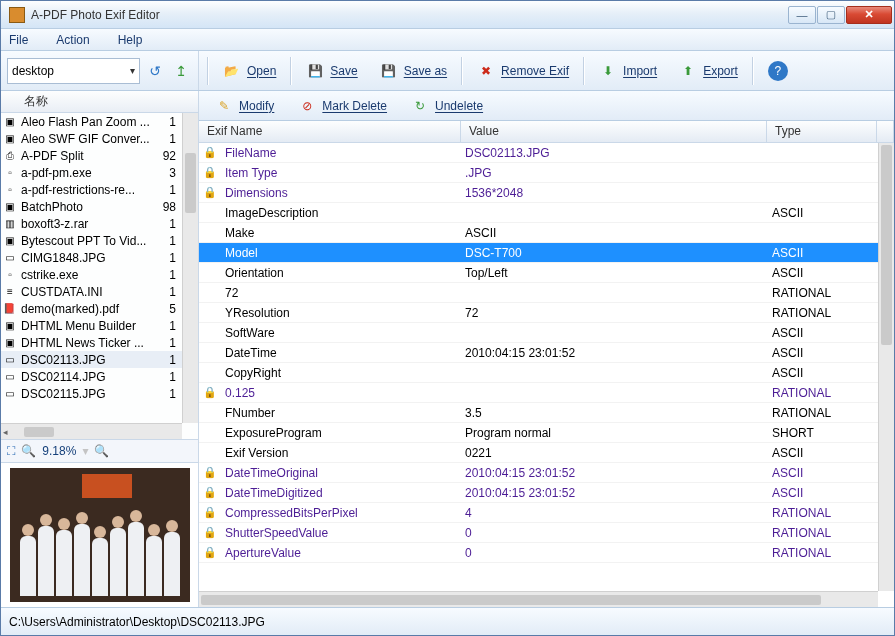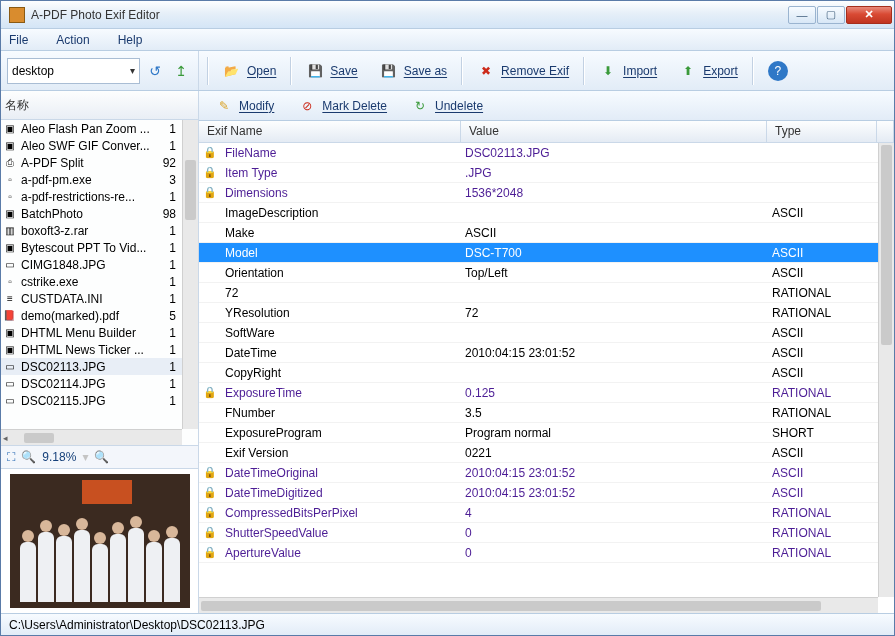--- a/index.html
+++ b/index.html
@@ -28,21 +28,21 @@
 .tbtn { height: 28px; display: flex; align-items: center; gap: 6px; padding: 0 10px; border-radius: 3px; cursor: default; }
 .tbtn .ic { width: 18px; height: 18px; display: flex; align-items: center; justify-content: center; }
 .tbtn .lb { color: #1a3a6e; text-decoration: underline; text-decoration-color: #1a3a6e; text-underline-offset: 2px; }
 
 
 .subtoolbar { height: 30px; background: linear-gradient(#f7fbff, #e2ecf7); display: flex; align-items: center; border-bottom: 1px solid #b8cde2; padding: 0 6px; gap: 4px; }
 
 
 .body { flex: 1; display: flex; min-height: 0; }
 .sidebar { width: 198px; display: flex; flex-direction: column; border-right: 1px solid #cad8e8; background: #fdfefe; }
-.side-head { height: 29px; background: linear-gradient(#fdfefe, #e9eef5); border-bottom: 1px solid #cad8e8; display: flex; align-items: center; padding: 0 4px; color: #333; }
+.side-head { height: 22px; background: linear-gradient(#fdfefe, #e9eef5); border-bottom: 1px solid #cad8e8; display: flex; align-items: center; padding: 0 23px; color: #333; }
 .filelist { flex: 1; overflow: hidden; position: relative; }
 .filelist-inner { position: absolute; top: 0; left: 0; right: 16px; bottom: 16px; overflow: hidden; }
 .frow { height: 17px; display: flex; align-items: center; padding: 0 2px; gap: 4px; white-space: nowrap; }
 .frow.sel { background: #e8eef6; }
 .frow .fic { width: 14px; height: 14px; flex-shrink: 0; display: flex; align-items: center; justify-content: center; font-size: 10px; }
 .frow .fn { flex: 1; overflow: hidden; text-overflow: ellipsis; color: #000; }
 .frow .fc { width: 20px; text-align: right; color: #000; padding-right: 4px; }
 .vsb { position: absolute; right: 0; top: 0; bottom: 16px; width: 16px; background: #e9e9e9; border-left: 1px solid #d0d0d0; }
 .vsb .thumb { position: absolute; left: 2px; right: 2px; top: 40px; height: 60px; background: #cacaca; border-radius: 2px; }
 .hsb { position: absolute; left: 0; right: 16px; bottom: 0; height: 16px; background: #e9e9e9; border-top: 1px solid #d0d0d0; display: flex; align-items: center; }
@@ -77,21 +77,21 @@
 .grow.sel .gname, .grow.sel .gval, .grow.sel .gtype { color: #fff; }
 .gic { width: 22px; display: flex; align-items: center; justify-content: center; color: #d9a020; font-size: 11px; }
 .gname { width: 240px; padding-left: 4px; }
 .gval { flex: 1; padding-left: 4px; }
 .gtype { width: 110px; padding-left: 4px; }
 .grid-body .vsb { top: 0; }
 .grid-body .vsb .thumb { top: 2px; height: 200px; }
 .grid-body .hsb .thumb { margin-left: 2px; width: 620px; }
 
 
-.statusbar { height: 22px; background: linear-gradient(#f7fbff, #e2ecf7); border-top: 1px solid #b8cde2; display: flex; align-items: center; padding: 0 8px; color: #000; }
+.statusbar { height: 28px; background: linear-gradient(#f7fbff, #e2ecf7); border-top: 1px solid #b8cde2; display: flex; align-items: center; padding: 0 8px; color: #000; }
 
 
 .ic-open { color: #d9a020; } .ic-save { color: #333; } .ic-saveas { color: #2f6fb3; } .ic-remove { color: #cc2a1a; } .ic-import { color: #3a9a3a; } .ic-export { color: #3a9a3a; } .ic-help { background: #2f78c7; color: #fff; border-radius: 50%; width: 20px!important; height: 20px!important; }
 .ic-modify { color: #d9a020; } .ic-markdel { color: #cc2a1a; } .ic-undel { color: #3a9a3a; }
 </style>
 </head>
 <body>
 
 <div class="titlebar">
   <div class="ticon"></div>
@@ -366,21 +366,20 @@
             <span class="gtype">ASCII</span>
           </div>
           <div class="grow">
             <span class="gic"></span>
             <span class="gname">CopyRight</span>
             <span class="gval"></span>
             <span class="gtype">ASCII</span>
           </div>
           <div class="grow locked">
             <span class="gic">🔒</span>
-            <span class="gname">ExposureTime</span>
             <span class="gval">0.125</span>
             <span class="gtype">RATIONAL</span>
           </div>
           <div class="grow">
             <span class="gic"></span>
             <span class="gname">FNumber</span>
             <span class="gval">3.5</span>
             <span class="gtype">RATIONAL</span>
           </div>
           <div class="grow">

